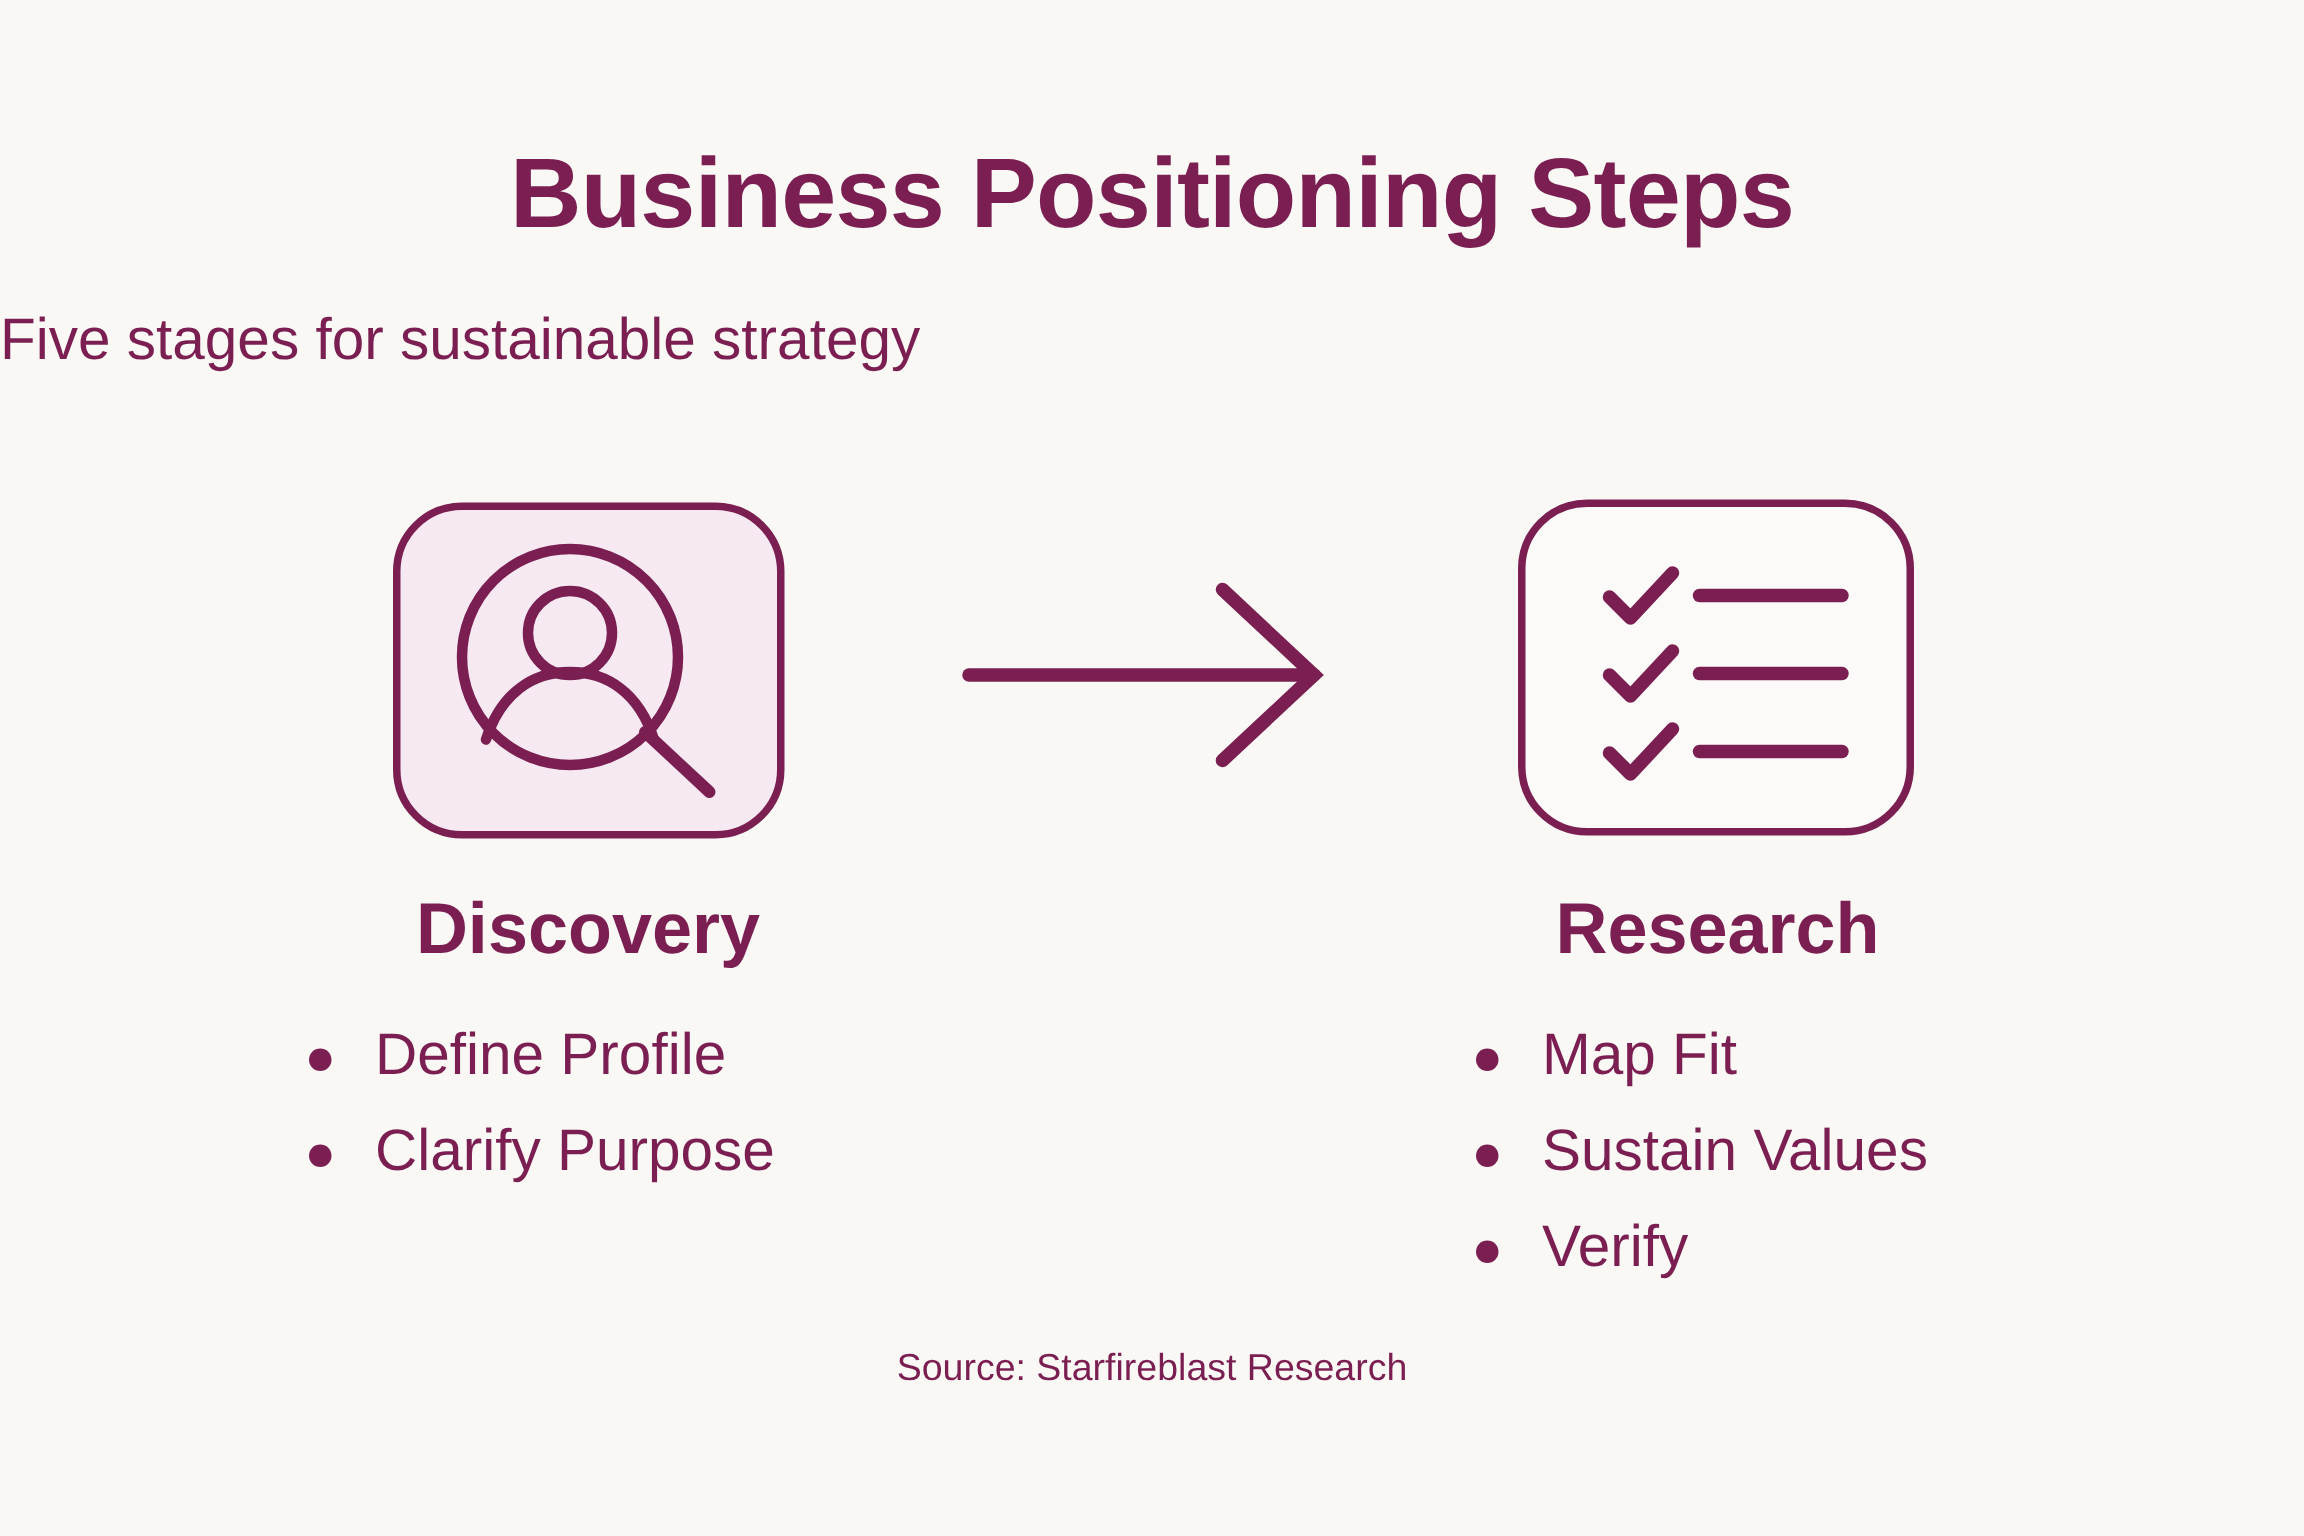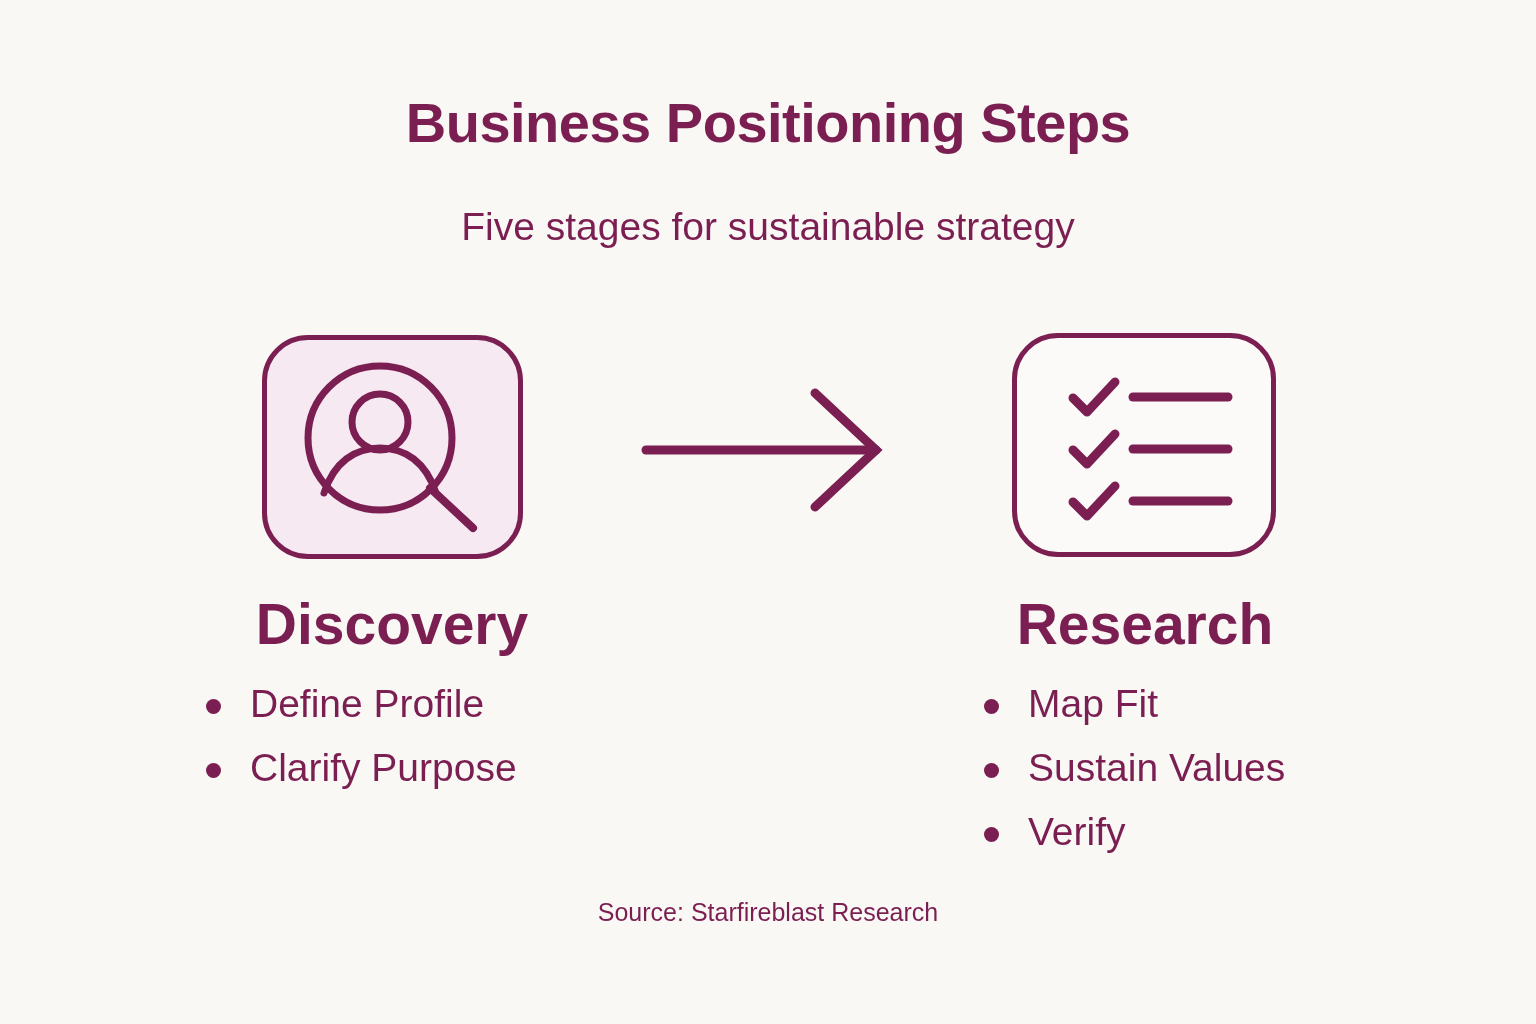--- a/index.html
+++ b/index.html
@@ -20,33 +20,33 @@
     height: 1024px;
   }
 
   
   .title {
     position: absolute;
     left: 0;
     top: 95px;
     width: 1536px;
     text-align: center;
-    font-size: 56px;
+    font-size: 66px;
     font-weight: bold;
     color: #7b1f52;
     letter-spacing: -0.5px;
     line-height: 1.0;
     white-space: nowrap;
   }
   .subtitle {
     position: absolute;
     left: 0;
     top: 207px;
     width: 1536px;
-    text-align: center;
+    text-align: left;
     font-size: 39px;
     font-weight: normal;
     color: #7b1f52;
     line-height: 1.0;
     white-space: nowrap;
   }
 
   
   .icon-card {
     position: absolute;
@@ -77,21 +77,21 @@
     position: absolute;
     left: 638px;
     top: 385px;
     width: 250px;
     height: 130px;
   }
 
   
   .stage-heading {
     position: absolute;
-    font-size: 57px;
+    font-size: 48px;
     font-weight: bold;
     color: #7b1f52;
     line-height: 1.0;
     white-space: nowrap;
     text-align: center;
   }
   #heading-discovery {
     left: 142px;
     top: 596px;
     width: 500px;

